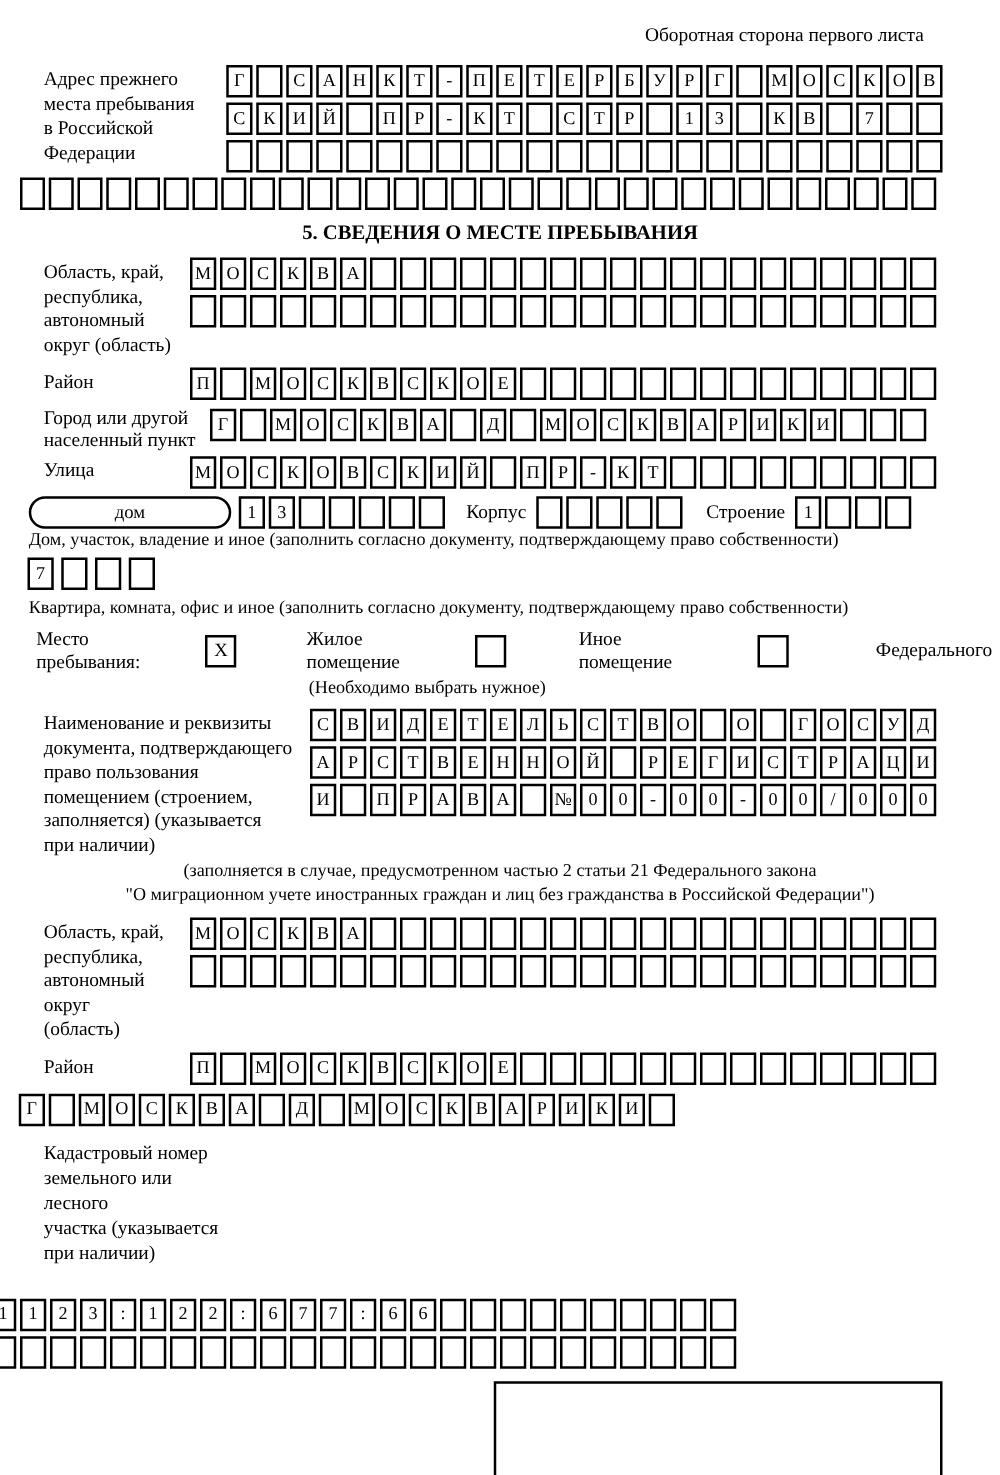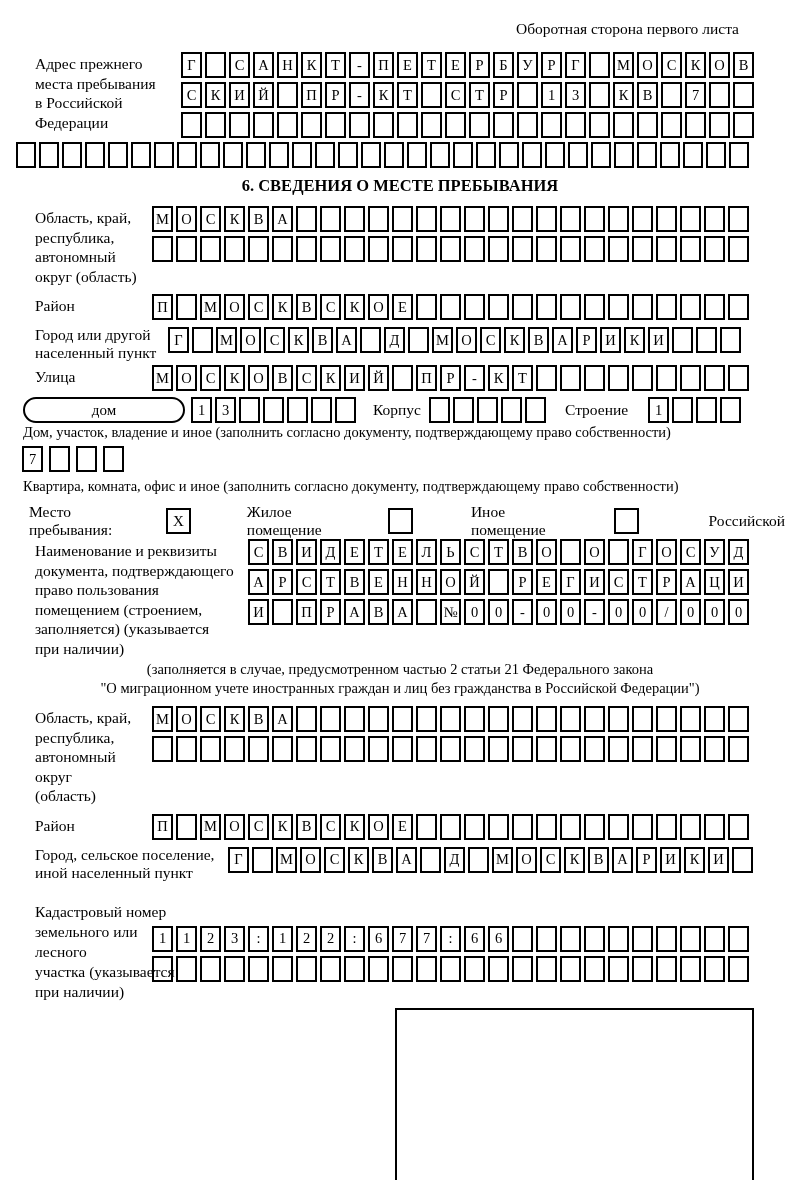--- a/index.html
+++ b/index.html
@@ -147,21 +147,21 @@
       <div class="cell"></div>
       <div class="cell"></div>
       <div class="cell"></div>
       <div class="cell"></div>
       <div class="cell"></div>
       <div class="cell"></div>
       <div class="cell"></div>
       <div class="cell"></div>
     </div>
 
-  <div class="sect">6. СВЕДЕНИЯ О МЕСТЕ ПРЕБЫВАНИЯ</div>
+  <div class="sect">5. СВЕДЕНИЯ О МЕСТЕ ПРЕБЫВАНИЯ</div>
 
   <div class="frow" style="margin-bottom:8px;">
     <div class="lbl w137 prelines">Область, край,
 республика,
 автономный
 округ (область)</div>
     <div>
       <div class="cellrow">
           <div class="cell">М</div>
           <div class="cell">О</div>
@@ -324,21 +324,21 @@
         <div class="cell"></div>
       </div>
     <div class="lbl" style="width:auto;padding:0 8px 0 14px;">Корпус</div>
     <div class="cellrow" style="margin:0;">
         <div class="cell"></div>
         <div class="cell"></div>
         <div class="cell"></div>
         <div class="cell"></div>
         <div class="cell"></div>
       </div>
-    <div class="lbl" style="width:auto;padding:0 20px 0 16px;">Строение</div>
+    <div class="lbl" style="width:auto;padding:0 8px 0 16px;">Строение</div>
     <div class="cellrow" style="margin:0;">
         <div class="cell">1</div>
         <div class="cell"></div>
         <div class="cell"></div>
         <div class="cell"></div>
       </div>
   </div>
   <div class="cap">Дом, участок, владение и иное (заполнить согласно документу, подтверждающему право собственности)</div>
 
   <div class="frow" style="margin-top:4px;align-items:center;">
@@ -351,22 +351,23 @@
   </div>
   <div class="cap" style="margin-top:6px;">Квартира, комната, офис и иное (заполнить согласно документу, подтверждающему право собственности)</div>
 
   <div class="stayrow">
     <span style="padding-left:14px;">Место пребывания:</span>
     <span class="chk" style="margin-left:8px;">X</span>
     <span class="optlbl" style="margin-left:12px;">Жилое помещение</span>
     <span class="chk" style="margin-left:16px;"></span>
     <span class="optlbl" style="margin-left:14px;">Иное помещение</span>
     <span class="chk" style="margin-left:24px;"></span>
-    <span class="optlbl" style="margin-left:26px;">Российской</span>
-  </div>
+    <span class="optlbl" style="margin-left:26px;">Федерального</span>
+  </div>
+  <div style="font-size:14.5px;margin:3px 0 8px 232px;">(Необходимо выбрать нужное)</div>
 
   <div class="frow">
     <div class="lbl w233 prelines">Наименование и реквизиты
 документа, подтверждающего
 право пользования
 помещением (строением,
 заполняется) (указывается
 при наличии)</div>
     <div>
       <div class="cellrow">
@@ -532,22 +533,20 @@
         <div class="cell"></div>
         <div class="cell"></div>
         <div class="cell"></div>
         <div class="cell"></div>
         <div class="cell"></div>
         <div class="cell"></div>
       </div>
   </div>
 
   <div class="frow">
-    <div class="lbl w213 prelines" style="line-height:18px;">Город, сельское поселение,
-иной населенный пункт</div>
     <div class="cellrow" style="margin-top:3px;">
         <div class="cell">Г</div>
         <div class="cell"></div>
         <div class="cell">М</div>
         <div class="cell">О</div>
         <div class="cell">С</div>
         <div class="cell">К</div>
         <div class="cell">В</div>
         <div class="cell">А</div>
         <div class="cell"></div>
@@ -560,21 +559,21 @@
         <div class="cell">В</div>
         <div class="cell">А</div>
         <div class="cell">Р</div>
         <div class="cell">И</div>
         <div class="cell">К</div>
         <div class="cell">И</div>
         <div class="cell"></div>
       </div>
   </div>
 
-  <div class="frow" style="margin-top:18px;">
+  <div class="frow" style="margin-top:6px;flex-direction:column;">
     <div class="lbl w137 prelines" style="width:160px;line-height:20px;">Кадастровый номер
 земельного или лесного
 участка (указывается
 при наличии)</div>
     <div style="margin-top:26px;margin-left:-23px;">
       <div class="cellrow">
           <div class="cell">1</div>
           <div class="cell">1</div>
           <div class="cell">2</div>
           <div class="cell">3</div>

